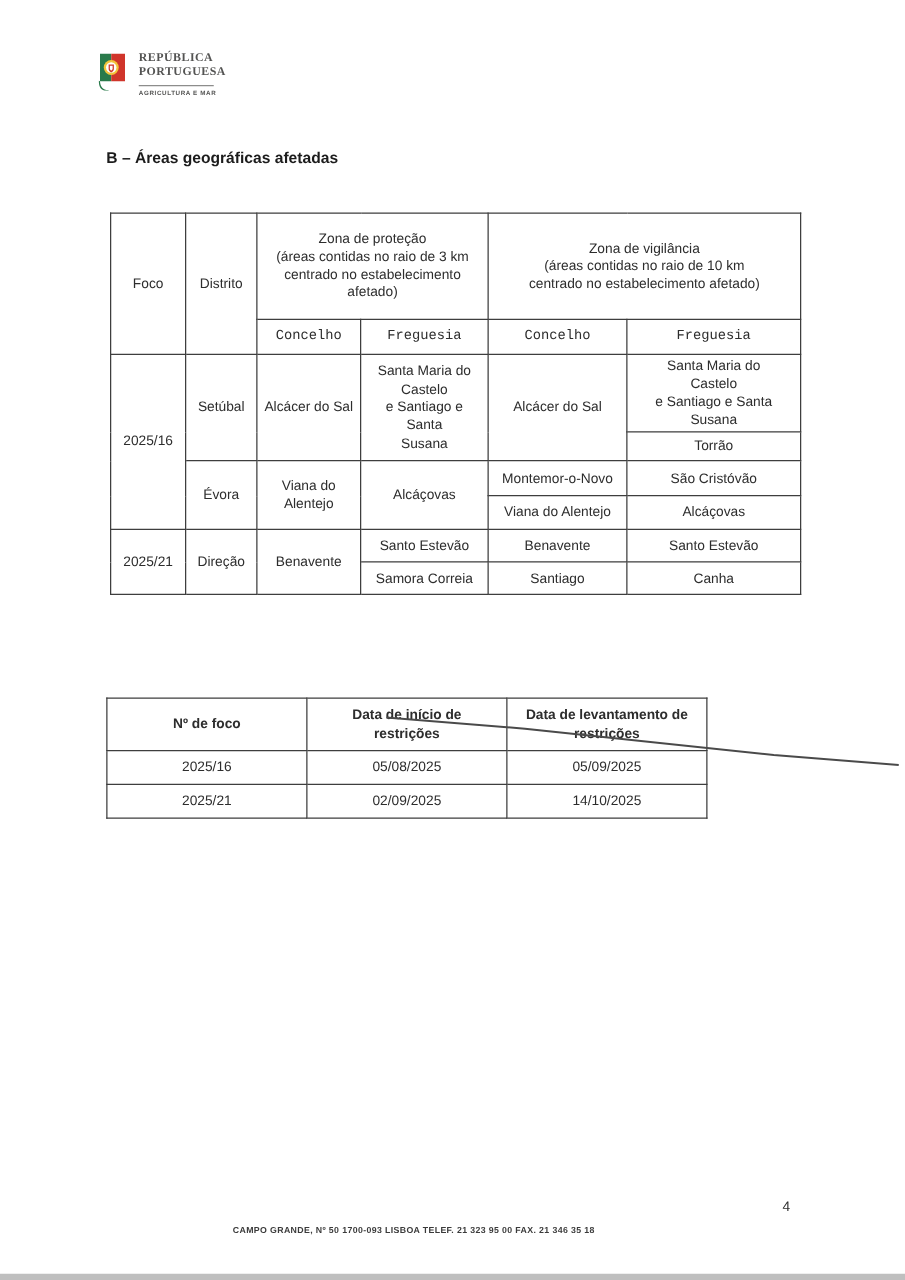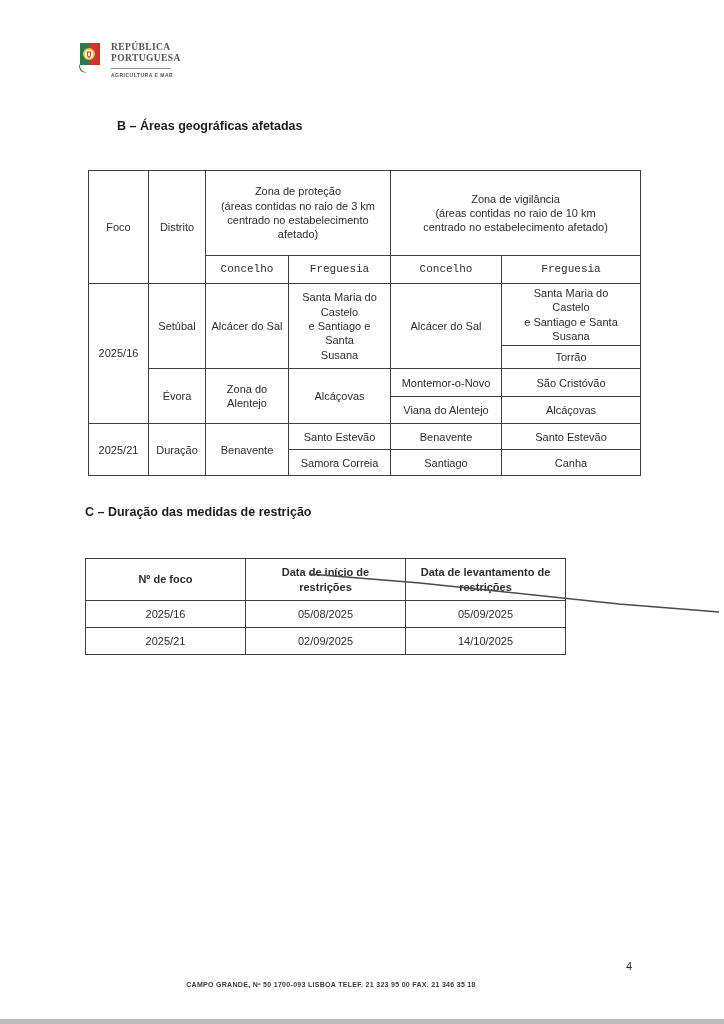--- a/index.html
+++ b/index.html
@@ -31,21 +31,21 @@
     margin-left:34px;margin-top:1px;
     font-size:5px;line-height:1.35;font-weight:bold;
     color:#8c2433;white-space:pre-line;
   }
 
   
   .section-title{
     position:absolute;left:85px;
     font-size:12.5px;font-weight:bold;color:#1c1c1c;
   }
-  #title-b{top:119px;margin-left:32px;}
+  #title-b{top:119px;}
   #title-c{top:505px;}
 
   
   table{border-collapse:collapse;table-layout:fixed;}
   td,th{
     border:1px solid #3e3e3e;
     text-align:center;vertical-align:middle;
     font-size:11px;line-height:1.3;font-weight:normal;
     color:#2d2d2d;padding:2px 4px;
     white-space:pre-line;overflow:hidden;
@@ -142,47 +142,46 @@
       <td>Santa Maria do
 Castelo
 e Santiago e Santa
 Susana</td>
     </tr>
     <tr class="r4">
       <td>Torrão</td>
     </tr>
     <tr class="r5">
       <td rowspan="2">Évora</td>
-      <td rowspan="2">Zona do
+      <td rowspan="2">Viana do
 Alentejo</td>
       <td rowspan="2">Alcáçovas</td>
       <td>Montemor-o-Novo</td>
       <td>São Cristóvão</td>
     </tr>
     <tr class="r6">
       <td>Viana do Alentejo</td>
       <td>Alcáçovas</td>
     </tr>
     <tr class="r7">
       <td rowspan="2">2025/21</td>
-      <td rowspan="2">Duração</td>
+      <td rowspan="2">Direção</td>
       <td rowspan="2">Benavente</td>
       <td>Santo Estevão</td>
       <td>Benavente</td>
       <td>Santo Estevão</td>
     </tr>
     <tr class="r8">
       <td>Samora Correia</td>
       <td>Santiago</td>
       <td>Canha</td>
     </tr>
   </tbody>
     </table>
 
-  <div class="section-title" id="title-c">C – Duração das medidas de restrição</div>
 
   <table id="restrictions-table">
     <colgroup>
         <col style="width:160px">
         <col style="width:160px">
         <col style="width:160px">
       </colgroup>
     <tbody>
         <tr class="hr">
       <th>Nº de foco</th>

